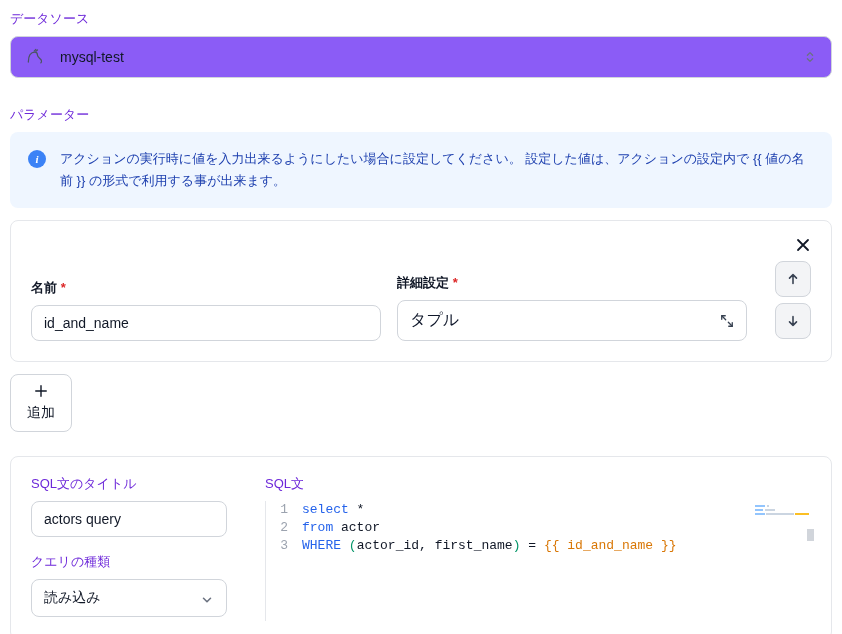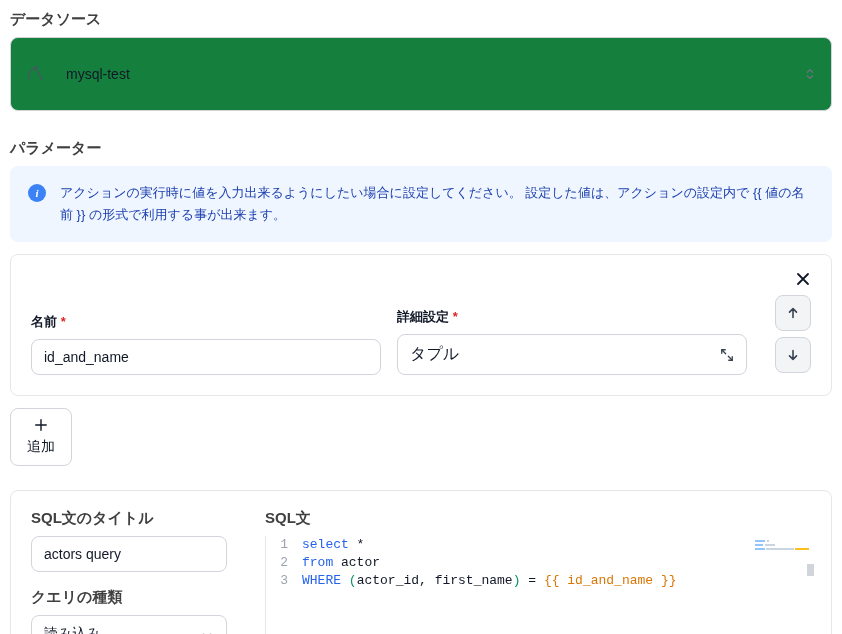--- a/index.html
+++ b/index.html
@@ -5,34 +5,34 @@
 * { box-sizing: border-box; margin: 0; padding: 0; }
 body {
   font-family: -apple-system, BlinkMacSystemFont, "Segoe UI", "Hiragino Sans", "Hiragino Kaku Gothic ProN", Meiryo, sans-serif;
   font-size: 14px;
   color: #111827;
   background: #fff;
   padding: 10px;
   width: 842px;
 }
 .section-label {
-  font-size: 15px;
-  font-weight: 700;
-  color: #404040;
+  font-size: 13px;
+  font-weight: 400;
+  color: #6d28d9;
   margin-bottom: 8px;
 }
 .select-box {
   width: 100%;
   border: 1px solid #d1d5db;
   border-radius: 8px;
-  padding: 26px 14px;
-  display: flex;
-  align-items: center;
-  gap: 21px;
-  background: #15803d;
+  padding: 10px 14px;
+  display: flex;
+  align-items: center;
+  gap: 15px;
+  background: #8b5cf6;
   cursor: pointer;
 }
 .mysql-icon {
   width: 20px;
   height: 20px;
   flex-shrink: 0;
 }
 .select-box-text {
   flex: 1;
   font-size: 14px;

